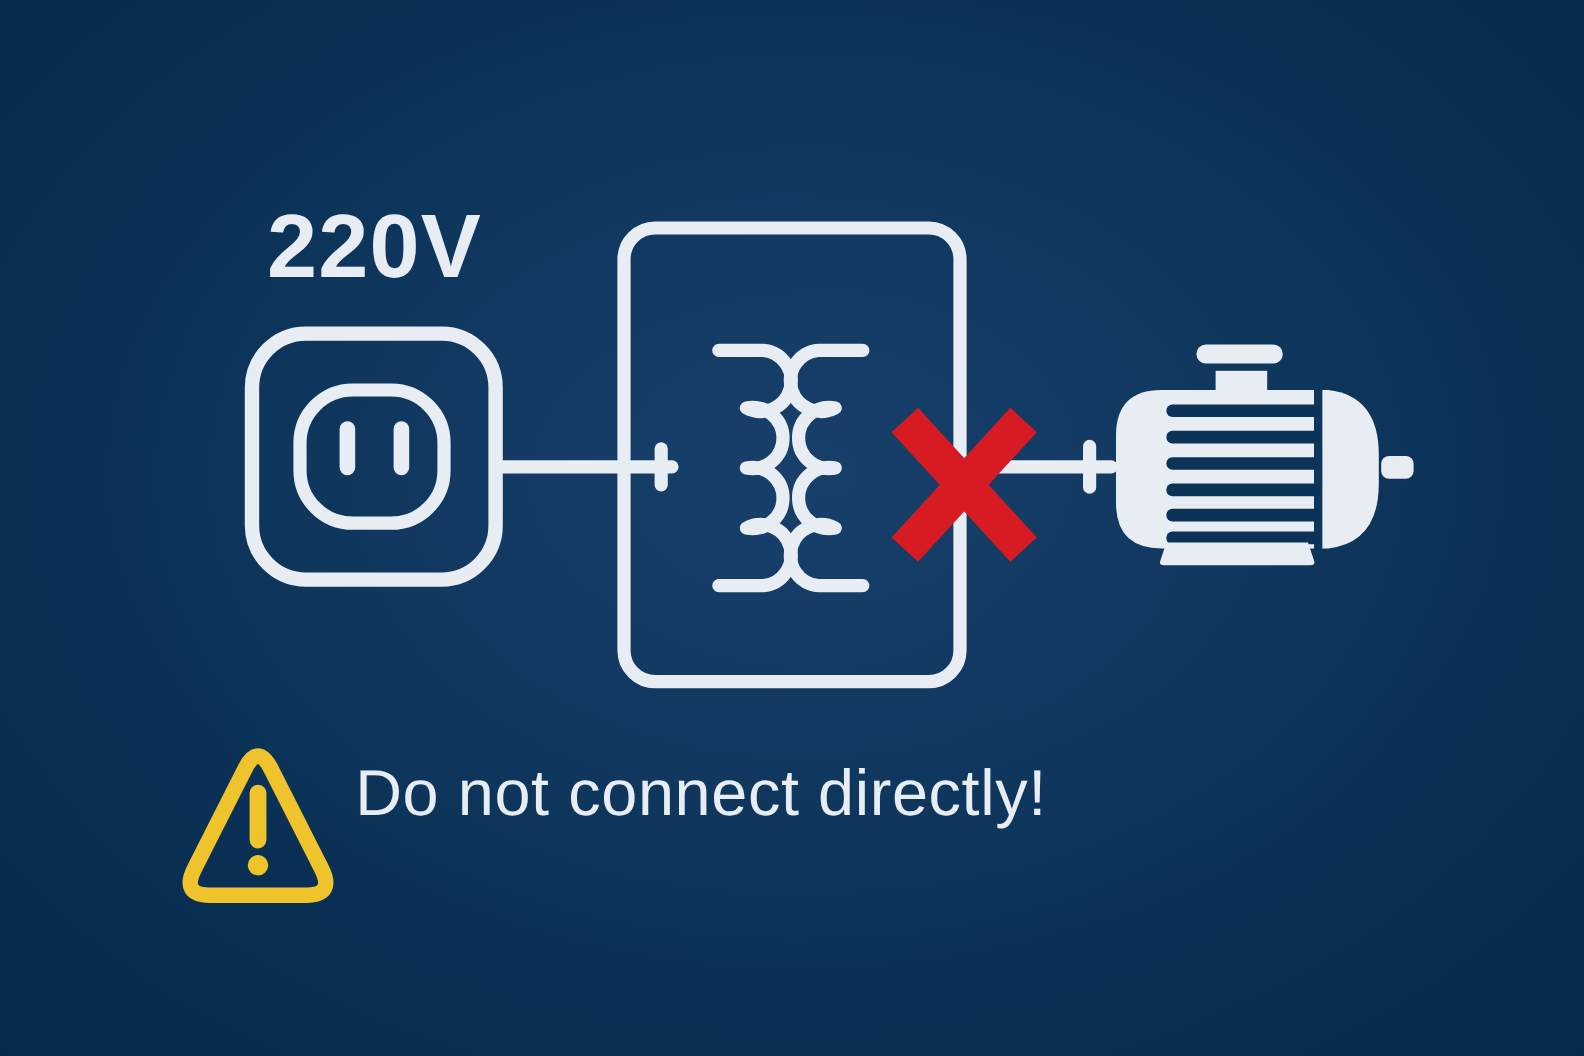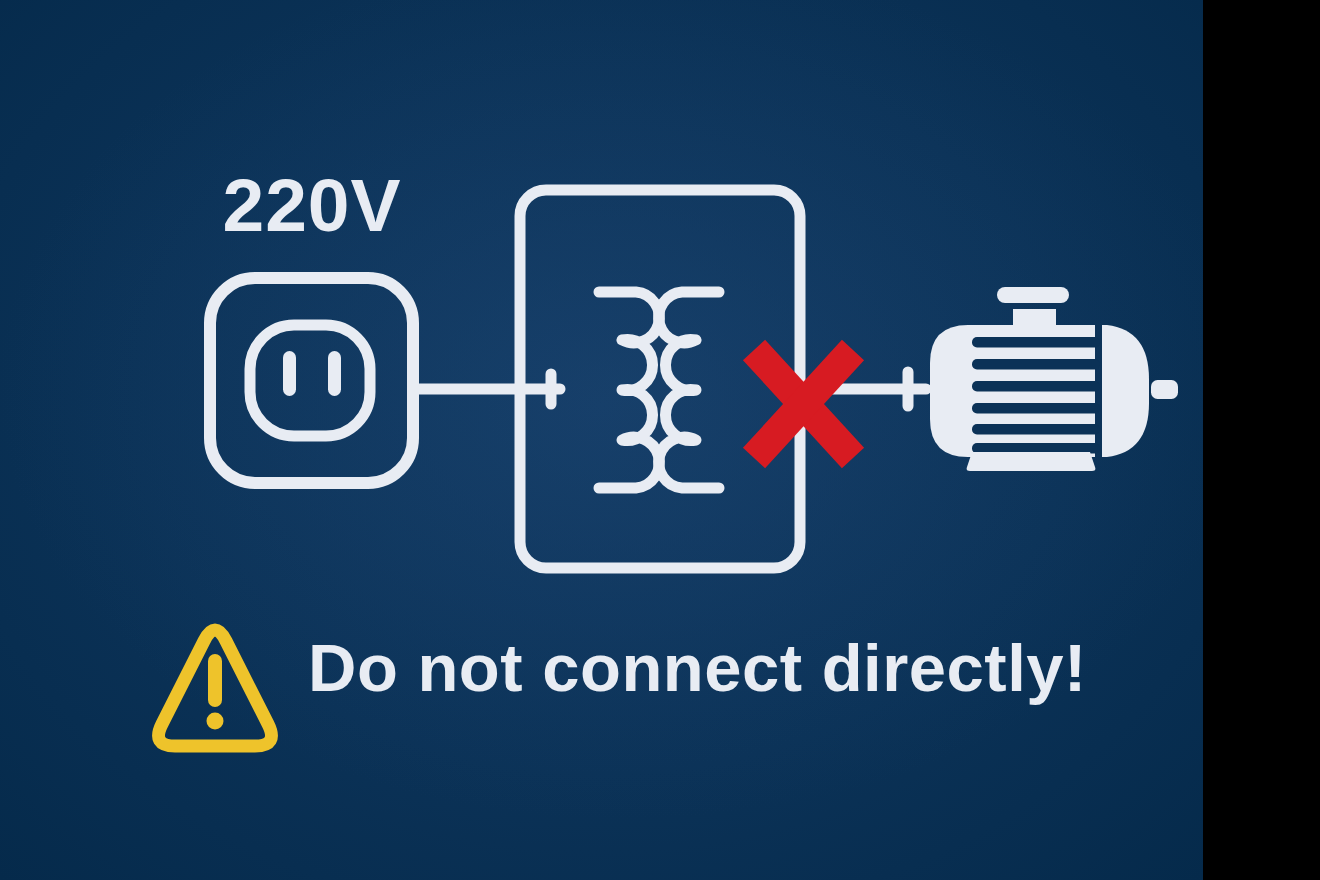--- a/index.html
+++ b/index.html
@@ -3,21 +3,21 @@
 <meta charset="utf-8">
 <style>
   html, body {
     margin: 0;
     padding: 0;
     background: #000;
     font-family: "Liberation Sans", sans-serif;
   }
   .stage {
     position: relative;
-    width: 1203px;
+    width: 1320px;
     height: 880px;
     overflow: hidden;
     background:
       radial-gradient(900px 620px at 52% 44%, rgba(32, 74, 120, 0.35), rgba(32,74,120,0) 70%),
       radial-gradient(ellipse at 50% 46%, var(--bg-center) 0%, var(--bg-deep) 55%, var(--bg-edge) 100%);
     background-color: var(--bg-deep);
   }
   .diagram-svg {
     position: absolute;
     left: 0; top: 0;
@@ -60,25 +60,25 @@
     color: var(--text);
     font-weight: bold;
     font-size: 75px;
     line-height: 1;
     letter-spacing: 1px;
     transform: translateX(-50%);
     white-space: nowrap;
   }
   .warning-text {
     position: absolute;
-    left: 308px;
+    left: 296px;
     top: 634px;
     color: var(--text);
-    font-weight: bold;
-    font-size: 67px;
+    font-weight: normal;
+    font-size: 54px;
     line-height: 1;
     letter-spacing: 0.5px;
     white-space: nowrap;
   }
 </style>
 </head>
 <body>
 
 <div class="stage">
 

